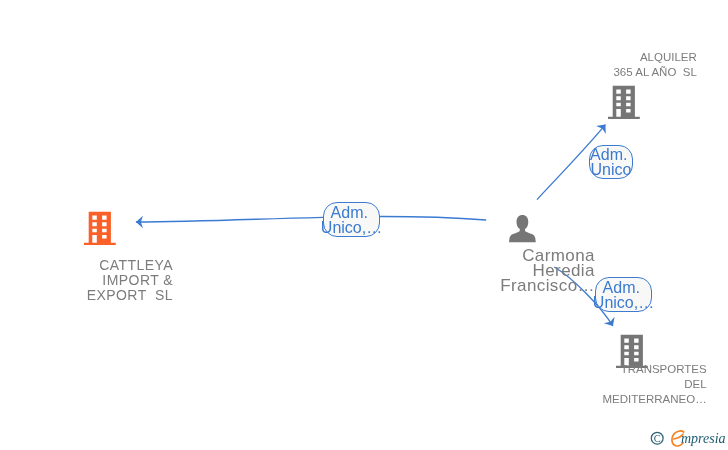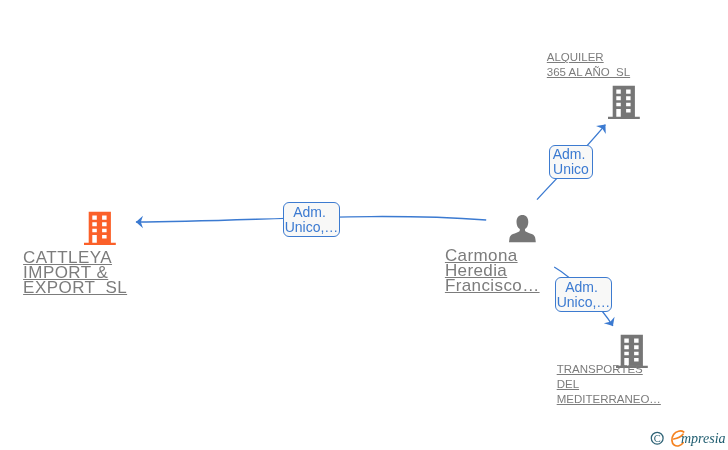--- a/index.html
+++ b/index.html
@@ -3,27 +3,27 @@
 <meta charset="utf-8">
 <title>Empresia relationship diagram</title>
 <style>
   html,body{margin:0;padding:0;}
   body{width:728px;height:450px;background:#ffffff;overflow:hidden;
        font-family:"Liberation Sans",sans-serif;-webkit-font-smoothing:antialiased;}
   #stage{position:relative;width:728px;height:450px;background:#ffffff;}
   svg#edge-layer{position:absolute;left:0;top:0;width:728px;height:450px;}
   .node{position:absolute;left:0;top:0;}
   .node-icon{position:absolute;line-height:0;}
-  .node-label{position:absolute;width:150px;text-align:left;white-space:pre;
-              font-size:11.5px;line-height:15px;color:#7c7c7c;text-decoration:underline;}
+  .node-label{position:absolute;width:150px;text-align:right;white-space:pre;
+              font-size:11.5px;line-height:15px;color:#7c7c7c;}
   .node-label.person{font-size:17px;letter-spacing:0.4px;}
-  .node-label.primary{font-size:17px;letter-spacing:0.45px;}
-  .edge-label{position:absolute;box-sizing:border-box;border:1.5px solid #3d7bd0;border-radius:6px;
-              background:#f8f8f7;color:#3b7ad1;font-size:14px;line-height:15px;white-space:pre-wrap;
-              display:flex;align-items:center;justify-content:center;text-align:center;}
+  .node-label.primary{font-size:14px;letter-spacing:0.45px;margin-top:8px;}
+  .edge-label{position:absolute;box-sizing:border-box;border:1.5px solid #3d7bd0;border-radius:14px;
+              background:#f8f8f7;color:#3b7ad1;font-size:16px;line-height:15px;white-space:pre-wrap;
+              display:flex;align-items:center;justify-content:center;text-align:center;margin-left:40px;}
   #watermark{position:absolute;left:650px;top:429px;line-height:0;}
 </style>
 </head>
 <body>
 
 <div id="stage">
 
   <svg id="edge-layer" viewBox="0 0 728 450">
     <defs>
       <marker id="arrowhead" markerWidth="10" markerHeight="14" refX="8.5" refY="7" orient="auto" markerUnits="userSpaceOnUse">

